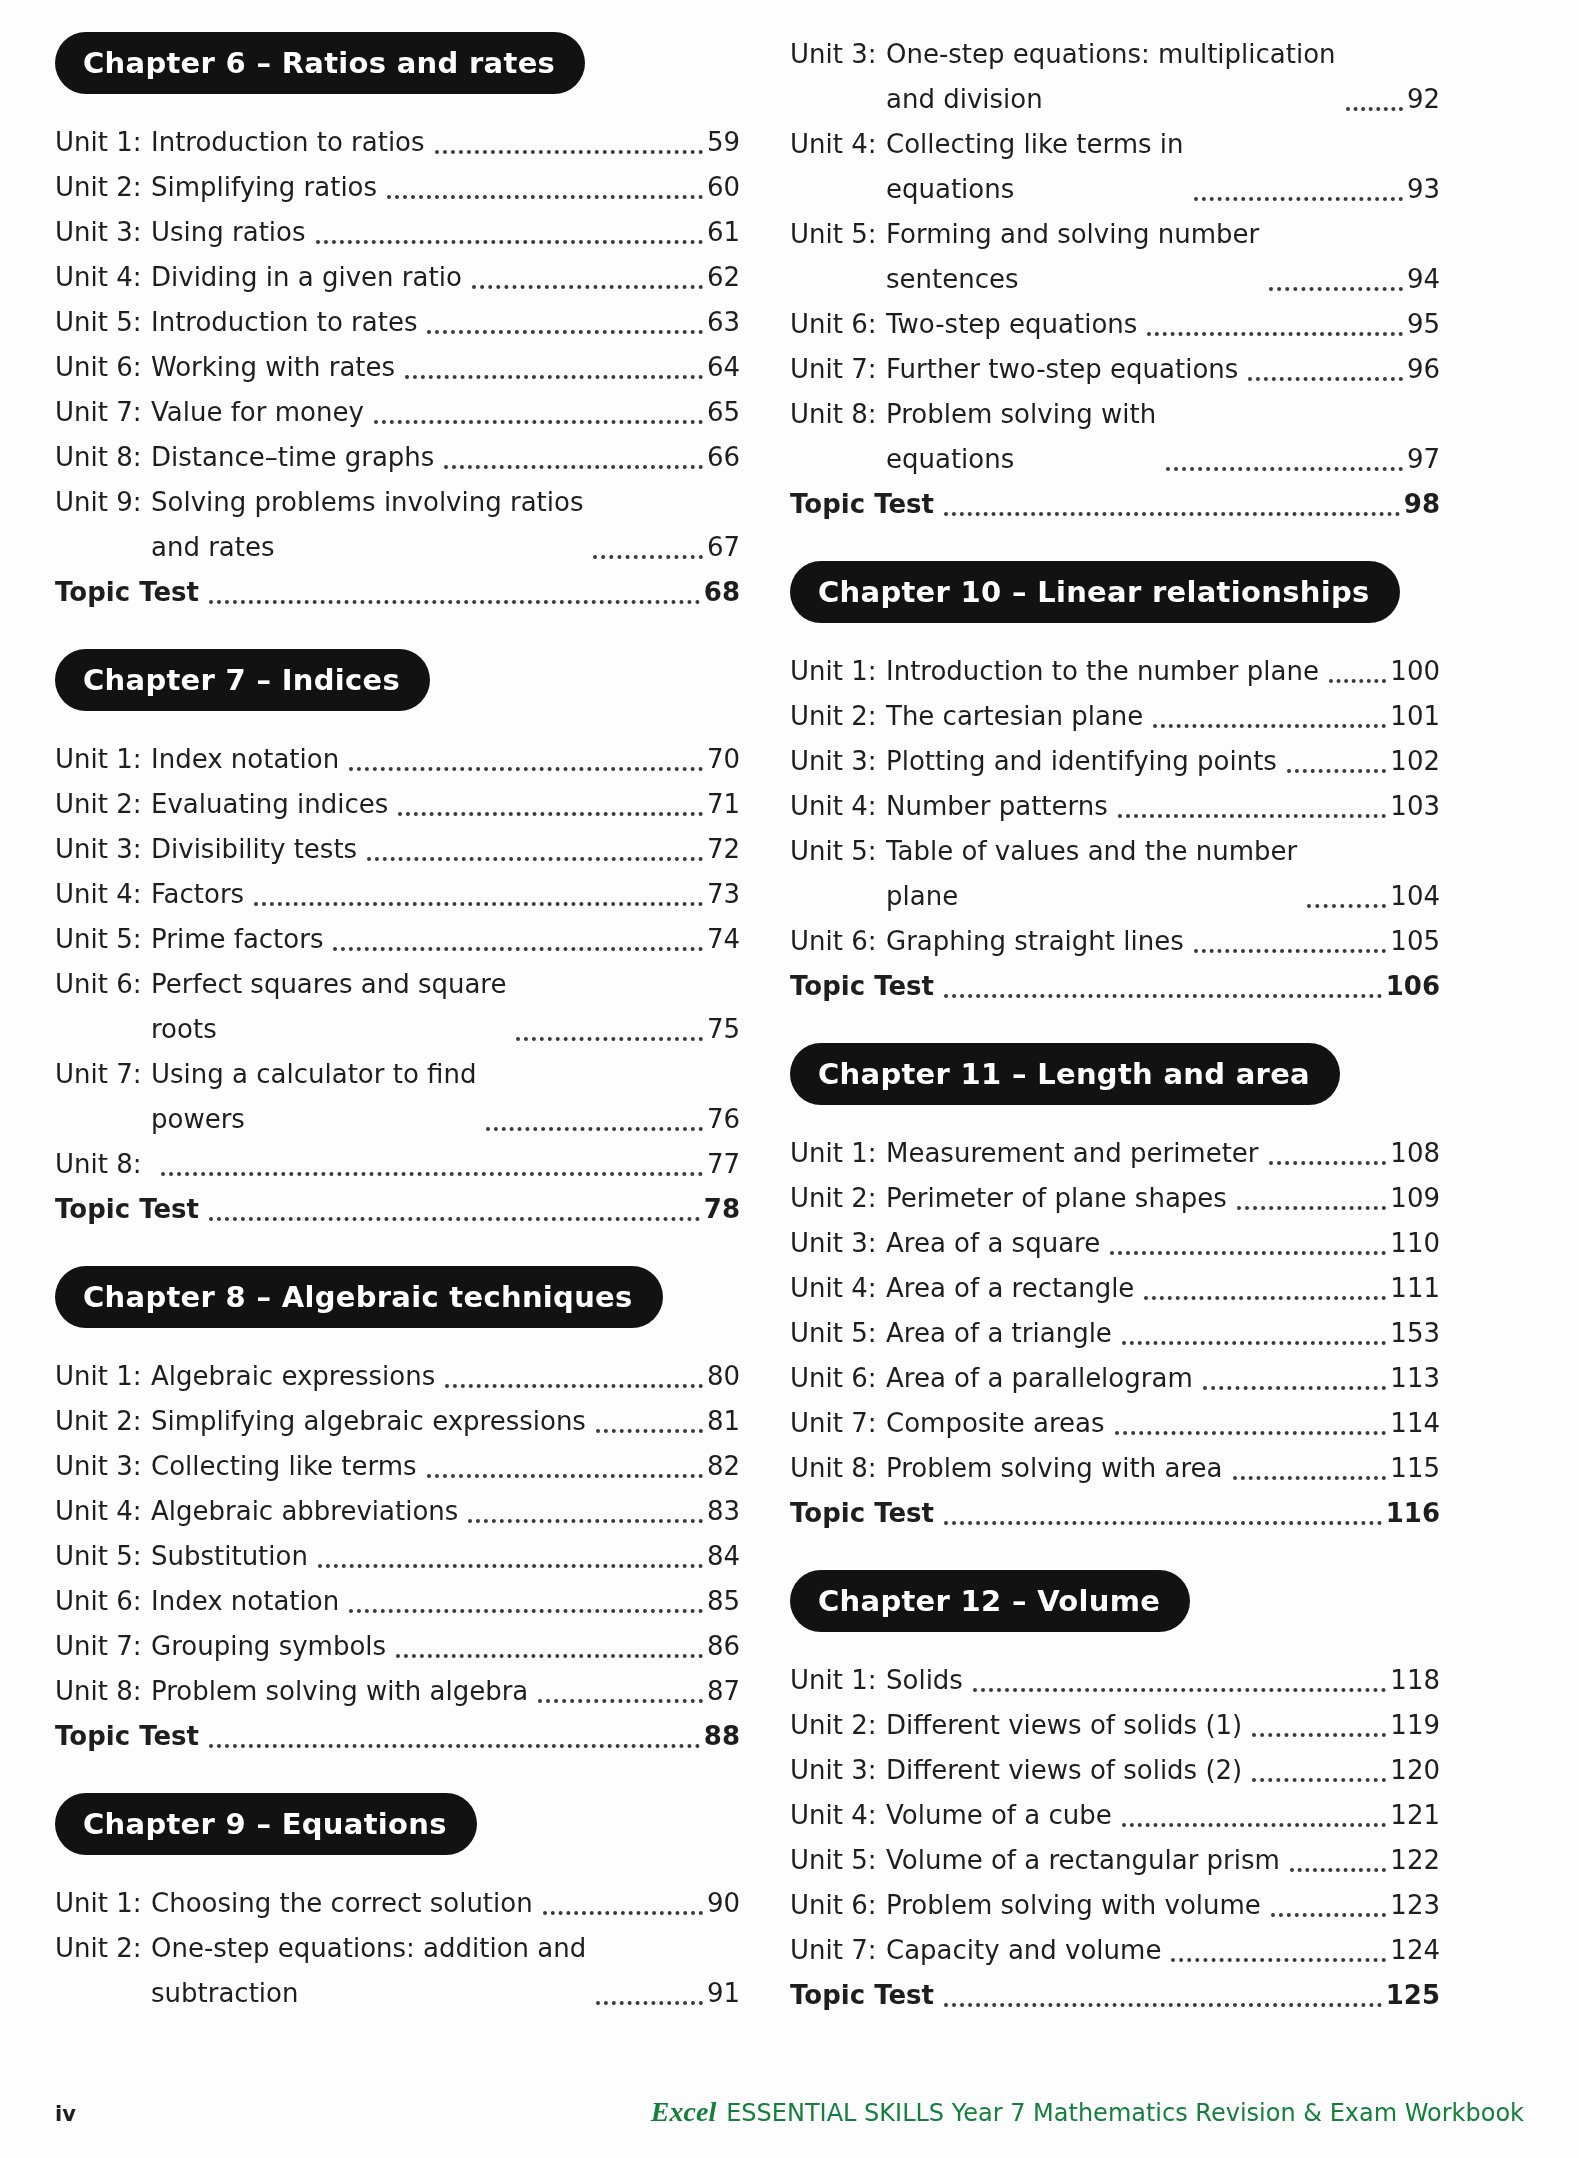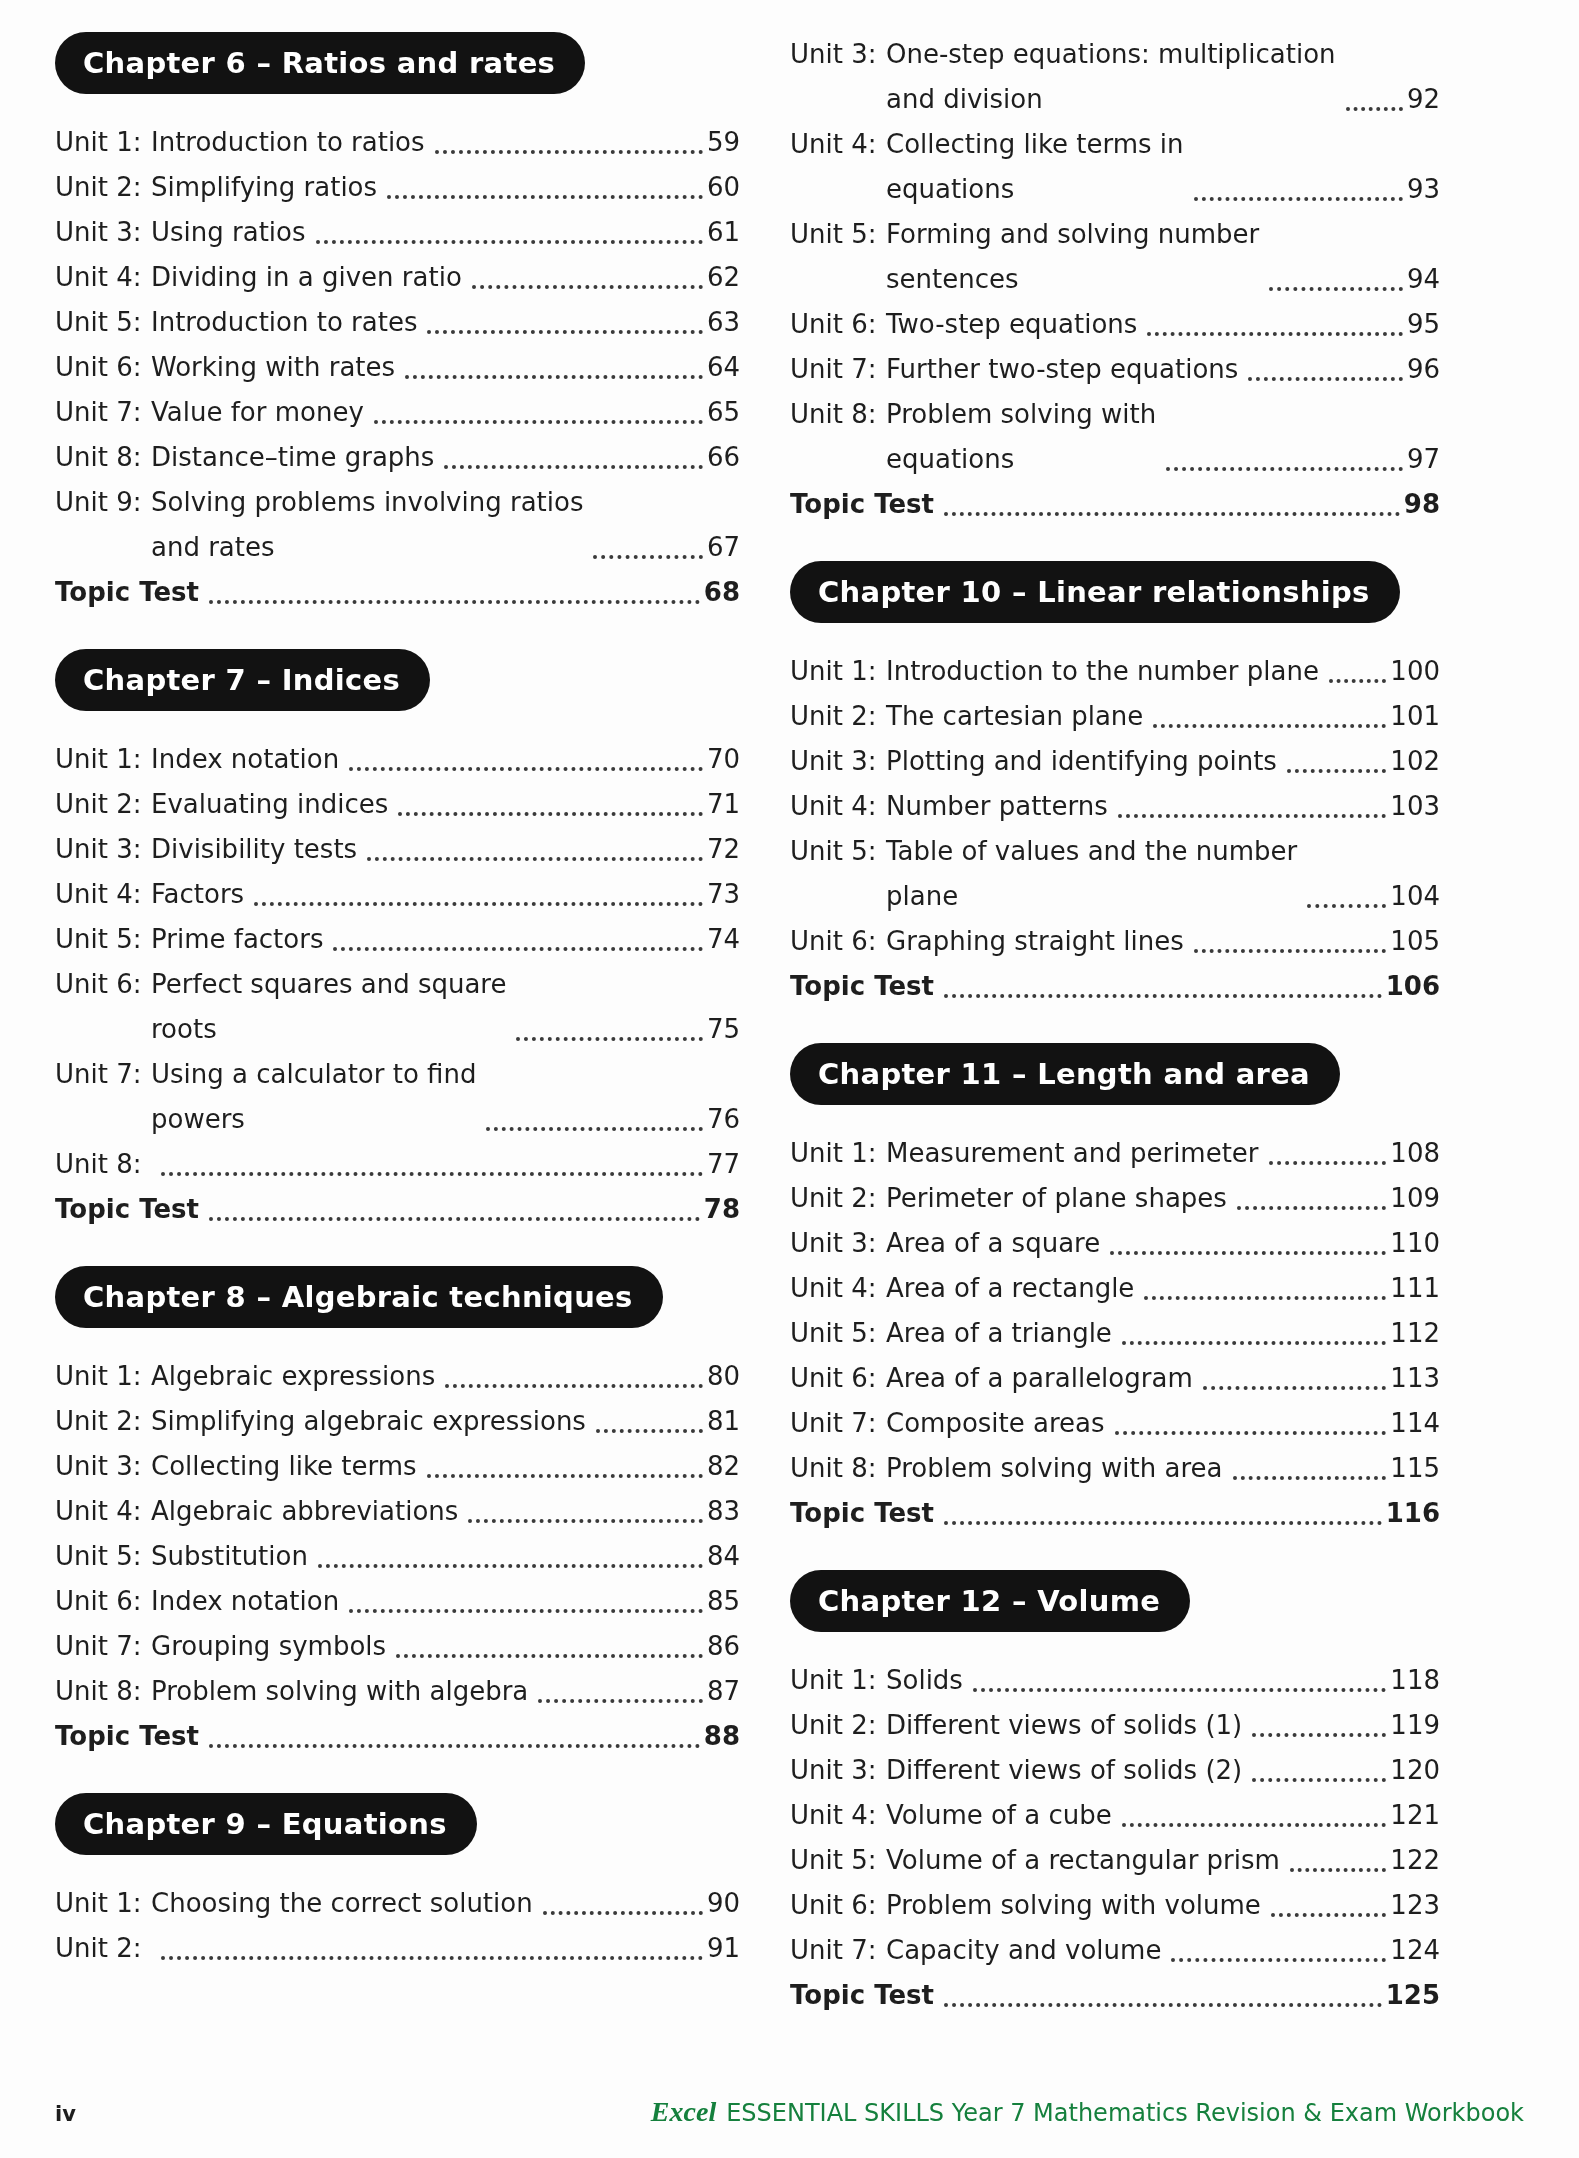--- a/index.html
+++ b/index.html
@@ -254,20 +254,22 @@
         </div>
         <div class="pill"><span class="pill-label">Chapter 9 – Equations</span></div>
         <div class="entry">
           <span class="unit">Unit 1:</span>
           <span class="title">Choosing the correct solution</span>
           <span class="leader"></span>
           <span class="pageno">90</span>
         </div>
         <div class="entry">
           <span class="unit">Unit 2:</span>
+          <span class="title">One-step equations: addition and
+subtraction</span>
           <span class="leader"></span>
           <span class="pageno">91</span>
         </div>
       </div>
     <div class="col col-right">
         <div class="entry">
           <span class="unit">Unit 3:</span>
           <span class="title">One-step equations: multiplication
 and division</span>
           <span class="leader"></span>
@@ -376,21 +378,21 @@
         <div class="entry">
           <span class="unit">Unit 4:</span>
           <span class="title">Area of a rectangle</span>
           <span class="leader"></span>
           <span class="pageno">111</span>
         </div>
         <div class="entry">
           <span class="unit">Unit 5:</span>
           <span class="title">Area of a triangle</span>
           <span class="leader"></span>
-          <span class="pageno">112</span>
+          <span class="pageno">153</span>
         </div>
         <div class="entry">
           <span class="unit">Unit 6:</span>
           <span class="title">Area of a parallelogram</span>
           <span class="leader"></span>
           <span class="pageno">113</span>
         </div>
         <div class="entry">
           <span class="unit">Unit 7:</span>
           <span class="title">Composite areas</span>

